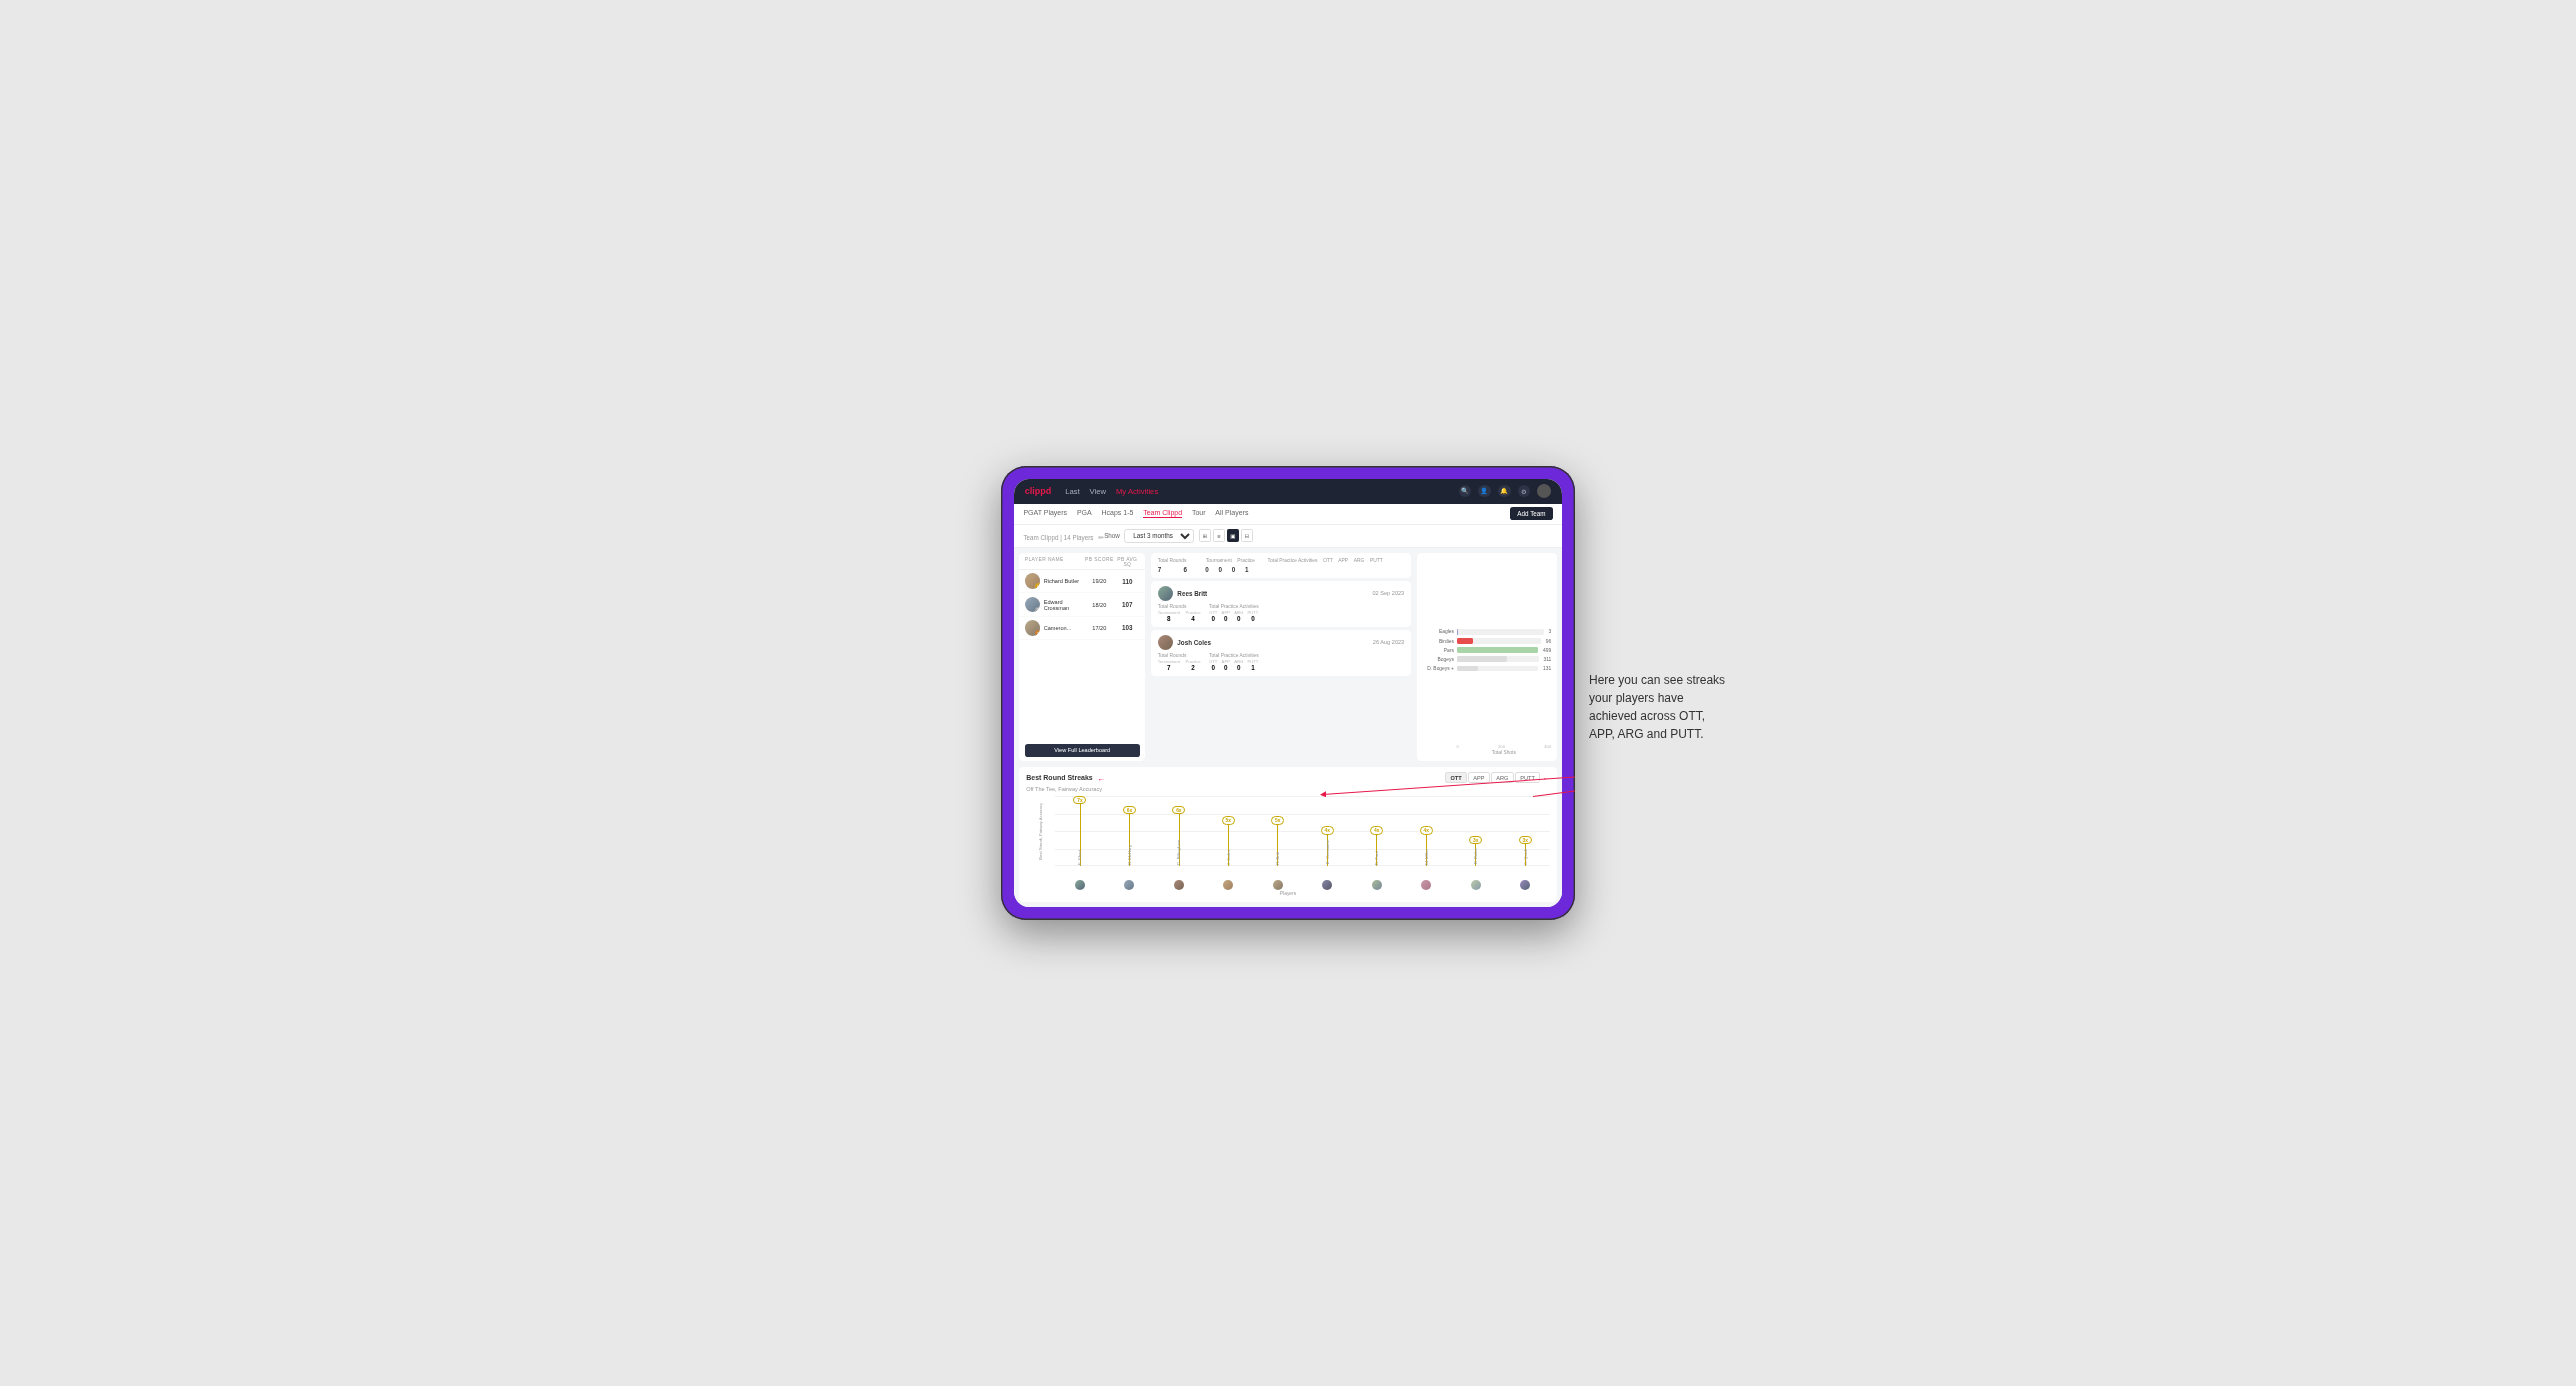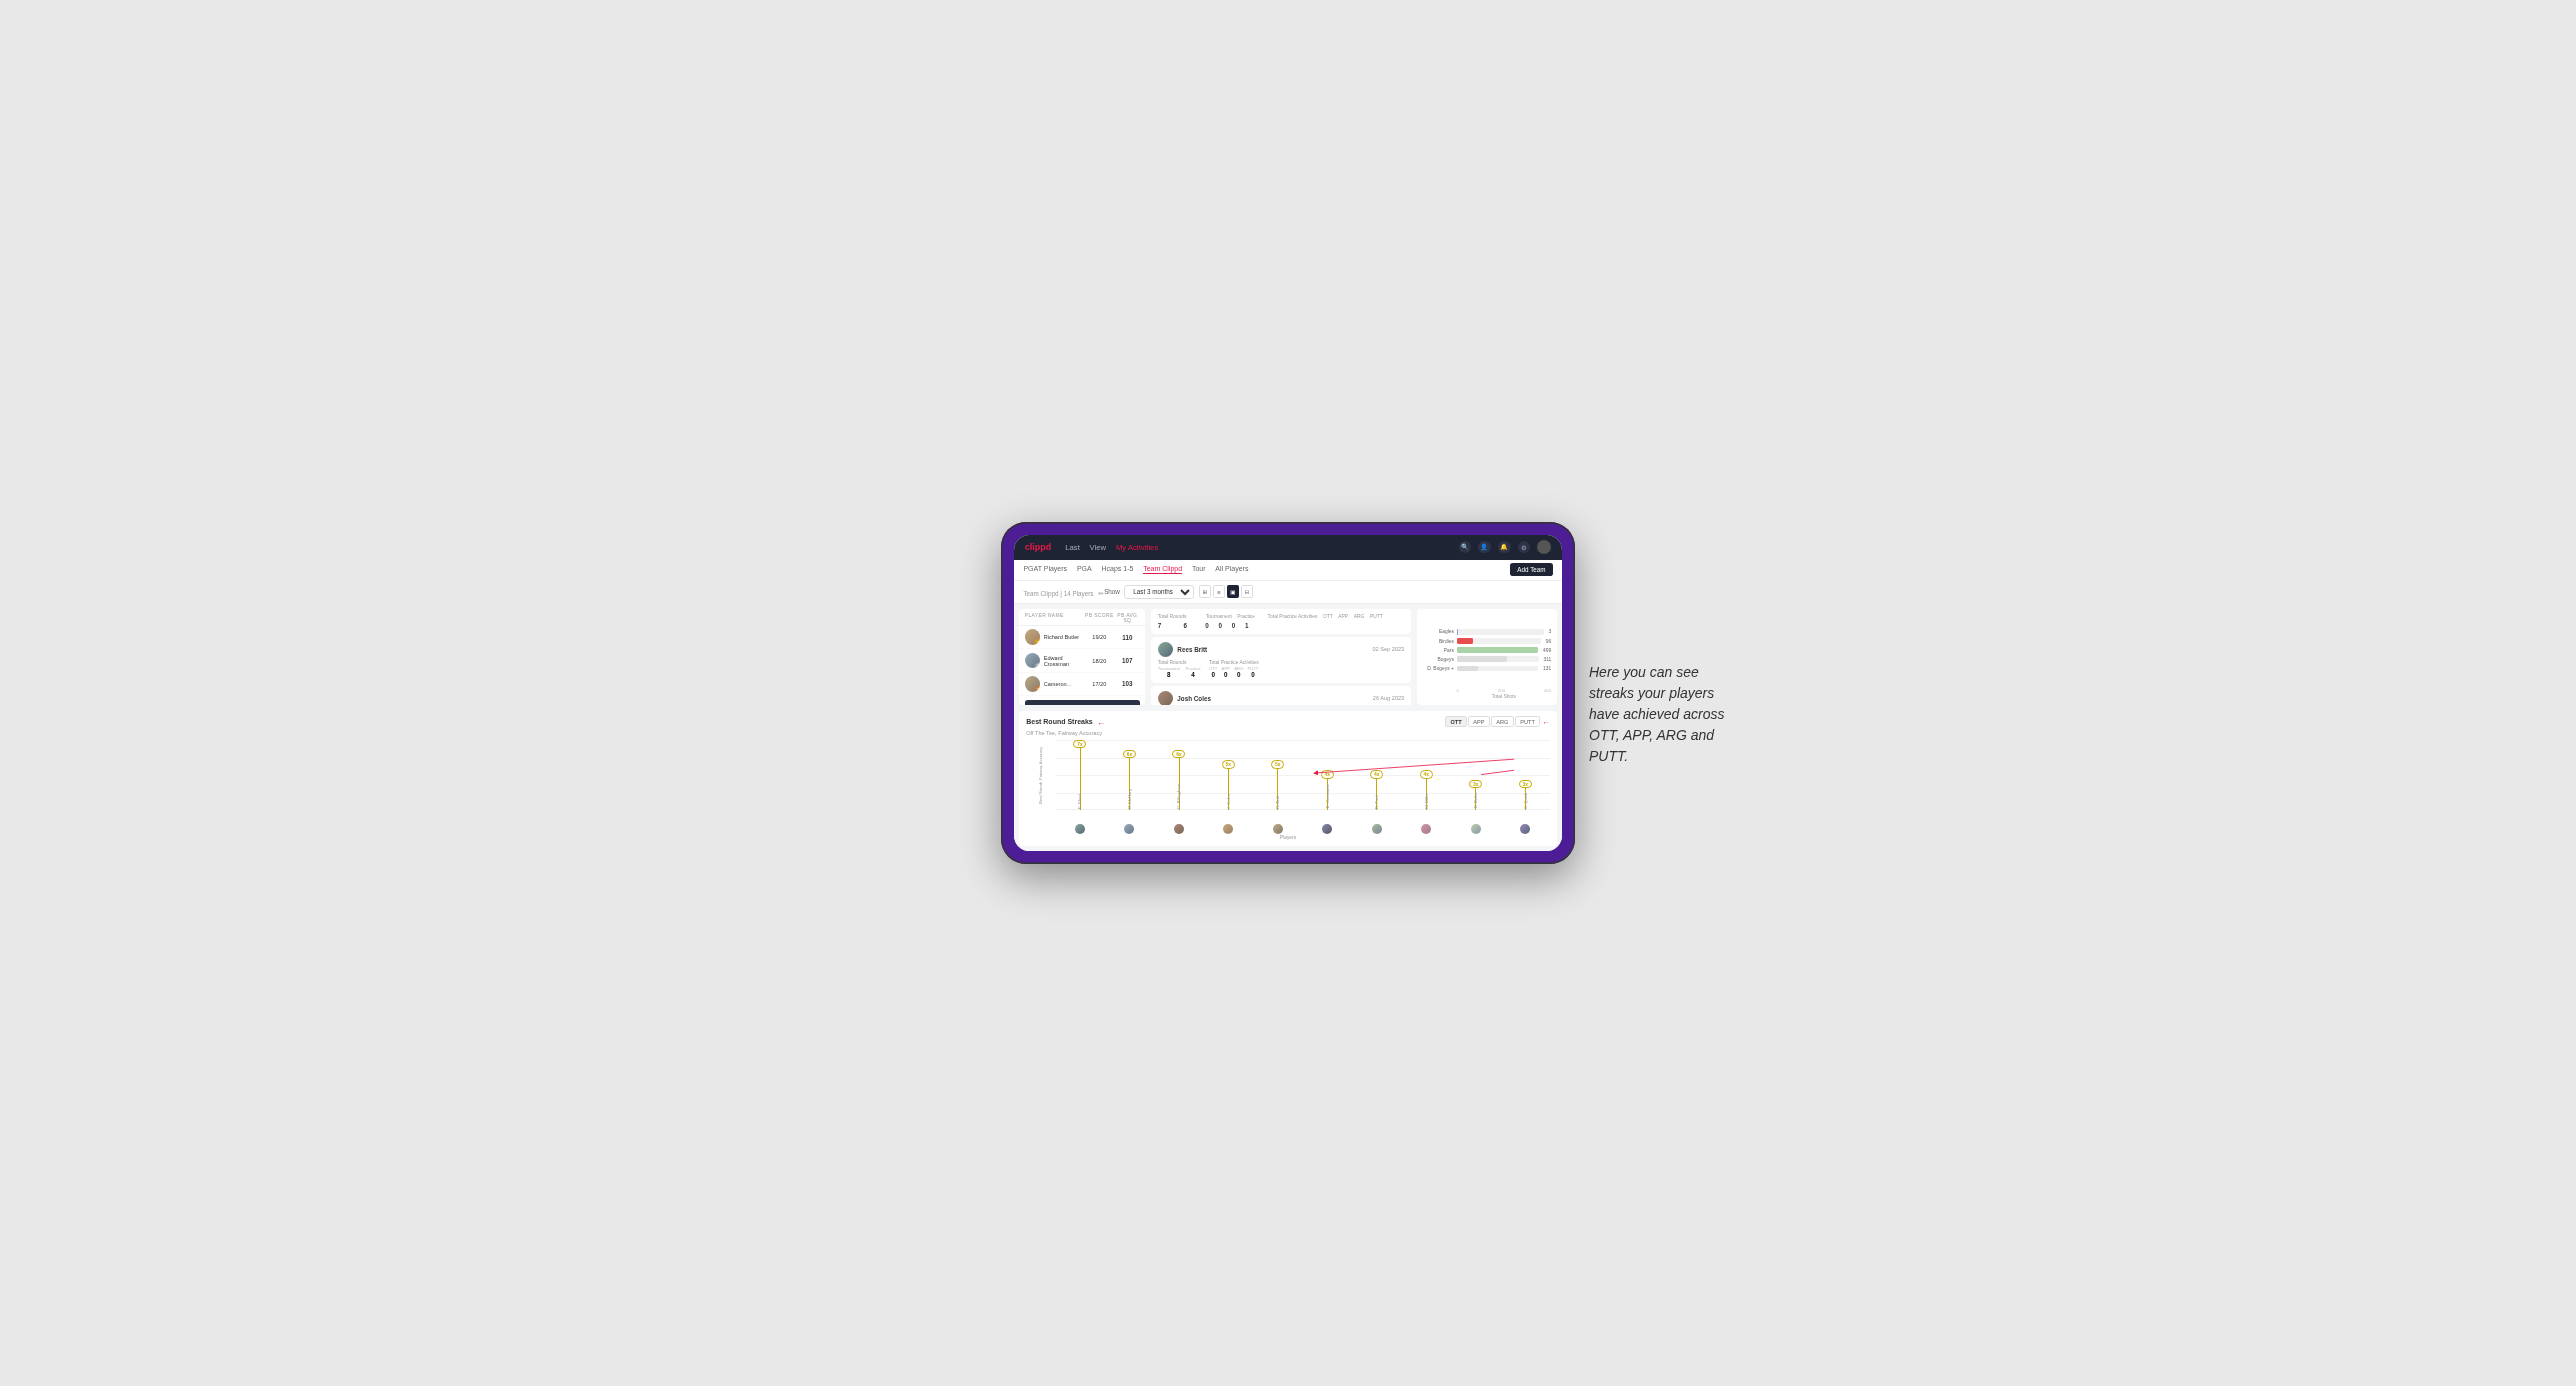--- a/index.html
+++ b/index.html
@@ -6,22 +6,22 @@
     body {
       background: #e8e8e8;
       display: flex;
       justify-content: center;
       align-items: center;
       min-height: 100vh;
       font-family: -apple-system, BlinkMacSystemFont, 'Segoe UI', sans-serif;
     }
     .tablet-frame {
       width: 574px;
-      height: 342px;
-      background: #4c1d95;
+      height: 454px;
+      background: #6d28d9;
       border-radius: 25px;
       padding: 12.6px;
       box-shadow: 0 14px 42px rgba(0,0,0,0.4), inset 0 0 0 1.4px #333;
       position: relative;
     }
     .tablet-screen {
       width: 100%;
       height: 100%;
       background: #fff;
       border-radius: 15.4px;
@@ -336,24 +336,23 @@
     }
     .filter-btn.active { background: #f0f0f0; font-weight: 600; color: #333; }
     .chart-subtitle { font-size: 5.6px; color: #999; margin-bottom: 4.2px; }
     .players-label {
       text-align: center;
       font-size: 4.9px;
       color: #999;
       margin-top: 1.4px;
     }
     .annotation-text {
-      font-size: 14px;
+      font-size: 12px;
       color: #333;
       line-height: 1.5;
-      font-style: italic;
     }
   </style>
 </head>
 <body>
 
 <div style="position: relative; display: inline-block;">
   <div class="tablet-frame">
     <div class="tablet-screen">
 
       <div class="nav-bar">

